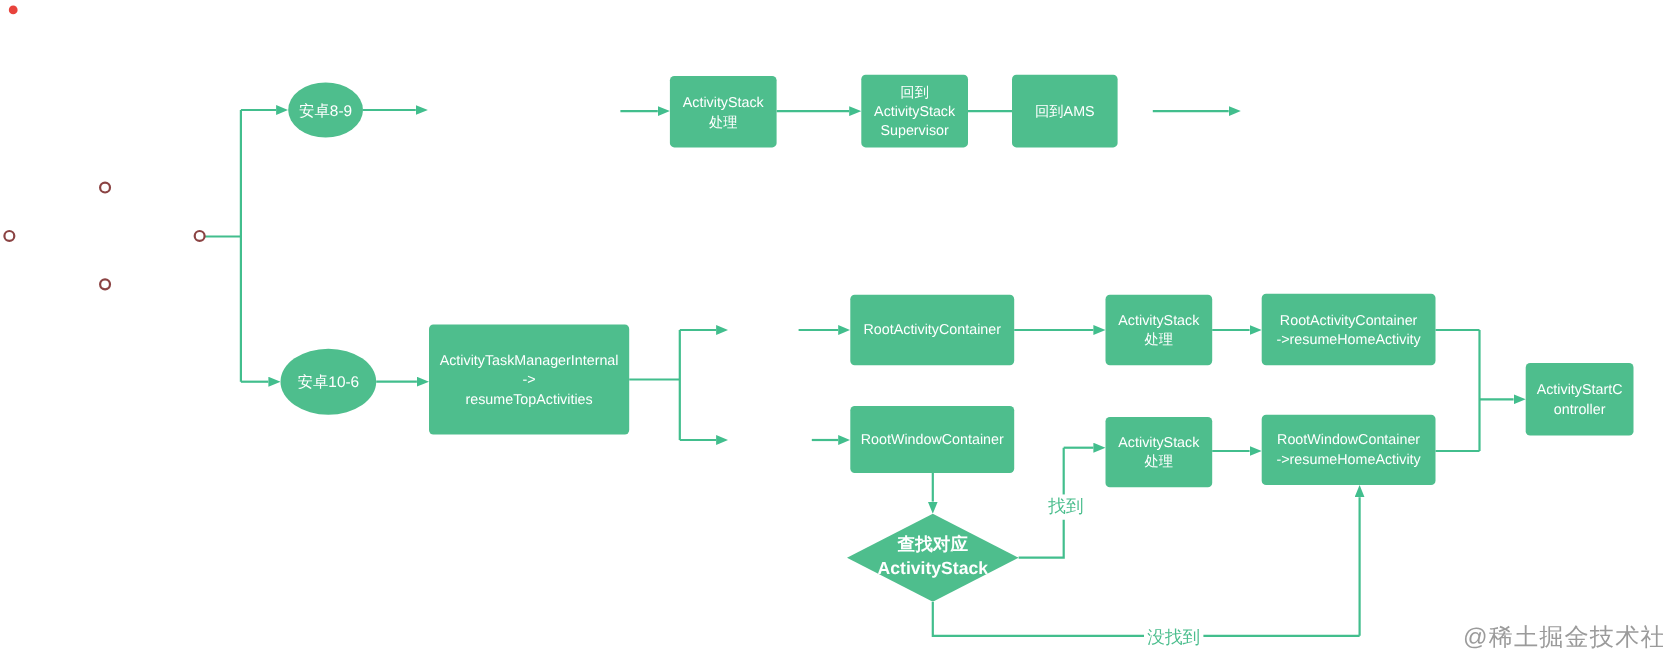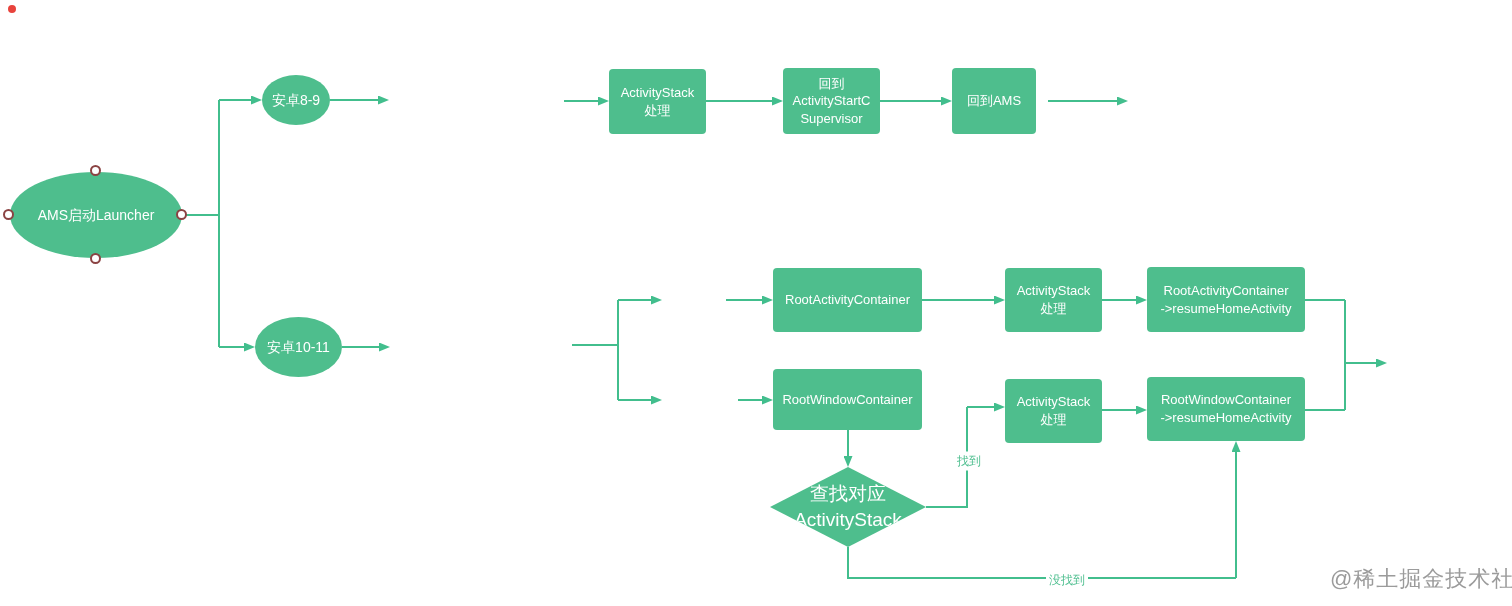--- a/index.html
+++ b/index.html
@@ -23,30 +23,30 @@
   .arrowhead{fill:var(--line);}
   .node{
     position:absolute;background:var(--node-fill);color:var(--node-text);
     display:flex;align-items:center;justify-content:center;text-align:center;
     white-space:pre-line;line-height:1.35;
   }
   .rect{border-radius:4px;font-size:13px;}
   .ellipse{border-radius:50%;font-size:14px;text-align:right;}
   .diamond{
     clip-path:polygon(50% 0,100% 50%,50% 100%,0 50%);
-    font-size:19px;font-weight:400;border-radius:0;
+    font-size:16px;font-weight:700;border-radius:0;
   }
   .handle{
     position:absolute;width:11px;height:11px;border-radius:50%;
     background:var(--handle-fill);border:2px solid var(--handle-border);
     box-sizing:border-box;z-index:5;
   }
   .edge-label{
     position:absolute;transform:translate(-50%,-50%);
-    color:var(--edge-label);font-size:12px;background:var(--background);
+    color:var(--edge-label);font-size:16px;background:var(--background);
     padding:1px 3px;z-index:3;white-space:nowrap;
   }
   .watermark{
     position:absolute;color:var(--watermark);font-size:22px;
     letter-spacing:1px;z-index:2;white-space:nowrap;
   }
   .red-dot{
     position:absolute;left:8px;top:5px;width:8px;height:8px;border-radius:50%;
     background:var(--red-dot);z-index:6;
   }
@@ -86,45 +86,49 @@
     <path class="edge" marker-end="url(#ah)" d="M738 400 H762"></path>
     <path class="edge" marker-end="url(#ah)" d="M922 300 H994"></path>
     <path class="edge" marker-end="url(#ah)" d="M1102 300 H1136"></path>
     <path class="edge" marker-end="url(#ah)" d="M848 430 V456"></path>
     <path class="edge" marker-end="url(#ah)" d="M967 407 H994"></path>
     <path class="edge" marker-end="url(#ah)" d="M1102 410 H1136"></path>
     <path class="edge" marker-end="url(#ah)" d="M1236 578 V452"></path>
     <path class="edge" marker-end="url(#ah)" d="M1345 363 H1376"></path>
   </svg>
 
-  <div class="node ellipse" style="left:10px;top:172px;width:172px;height:86px">AMS启动Launcher</div>
   <div class="handle" style="left:90px;top:165px"></div>
   <div class="handle" style="left:3px;top:209px"></div>
   <div class="handle" style="left:176px;top:209px"></div>
   <div class="handle" style="left:90px;top:253px"></div>
 
   <div class="node ellipse" style="left:262px;top:75px;width:68px;height:50px">安卓8-9</div>
   <div class="node rect" style="left:609px;top:69px;width:97px;height:65px">ActivityStack
 处理</div>
   <div class="node rect" style="left:783px;top:68px;width:97px;height:66px">回到
-ActivityStartC
+ActivityStack
 Supervisor</div>
-  <div class="node rect" style="left:952px;top:68px;width:84px;height:66px">回到AMS</div>
+  <div class="node rect" style="left:920px;top:68px;width:96px;height:66px">回到AMS</div>
 
-  <div class="node ellipse" style="left:255px;top:317px;width:87px;height:60px">安卓10-11</div>
+  <div class="node ellipse" style="left:255px;top:317px;width:87px;height:60px">安卓10-6</div>
+  <div class="node rect" style="left:390px;top:295px;width:182px;height:100px">ActivityTaskManagerInternal
+-&gt;
+resumeTopActivities</div>
   <div class="node rect" style="left:773px;top:268px;width:149px;height:64px">RootActivityContainer</div>
   <div class="node rect" style="left:773px;top:369px;width:149px;height:61px">RootWindowContainer</div>
   <div class="node rect" style="left:1005px;top:268px;width:97px;height:64px">ActivityStack
 处理</div>
   <div class="node rect" style="left:1147px;top:267px;width:158px;height:65px">RootActivityContainer
 -&gt;resumeHomeActivity</div>
   <div class="node rect" style="left:1005px;top:379px;width:97px;height:64px">ActivityStack
 处理</div>
   <div class="node rect" style="left:1147px;top:377px;width:158px;height:64px">RootWindowContainer
 -&gt;resumeHomeActivity</div>
+  <div class="node rect" style="left:1387px;top:330px;width:98px;height:66px">ActivityStartC
+ontroller</div>
 
   <div class="node diamond" style="left:770px;top:467px;width:156px;height:80px">查找对应ActivityStack</div>
 
   <span class="edge-label" style="left:969px;top:461px">找到</span>
   <span class="edge-label" style="left:1067px;top:580px">没找到</span>
 
   <div class="watermark" style="left:1330px;top:564px">@稀土掘金技术社区</div>
 
 </div>
 

